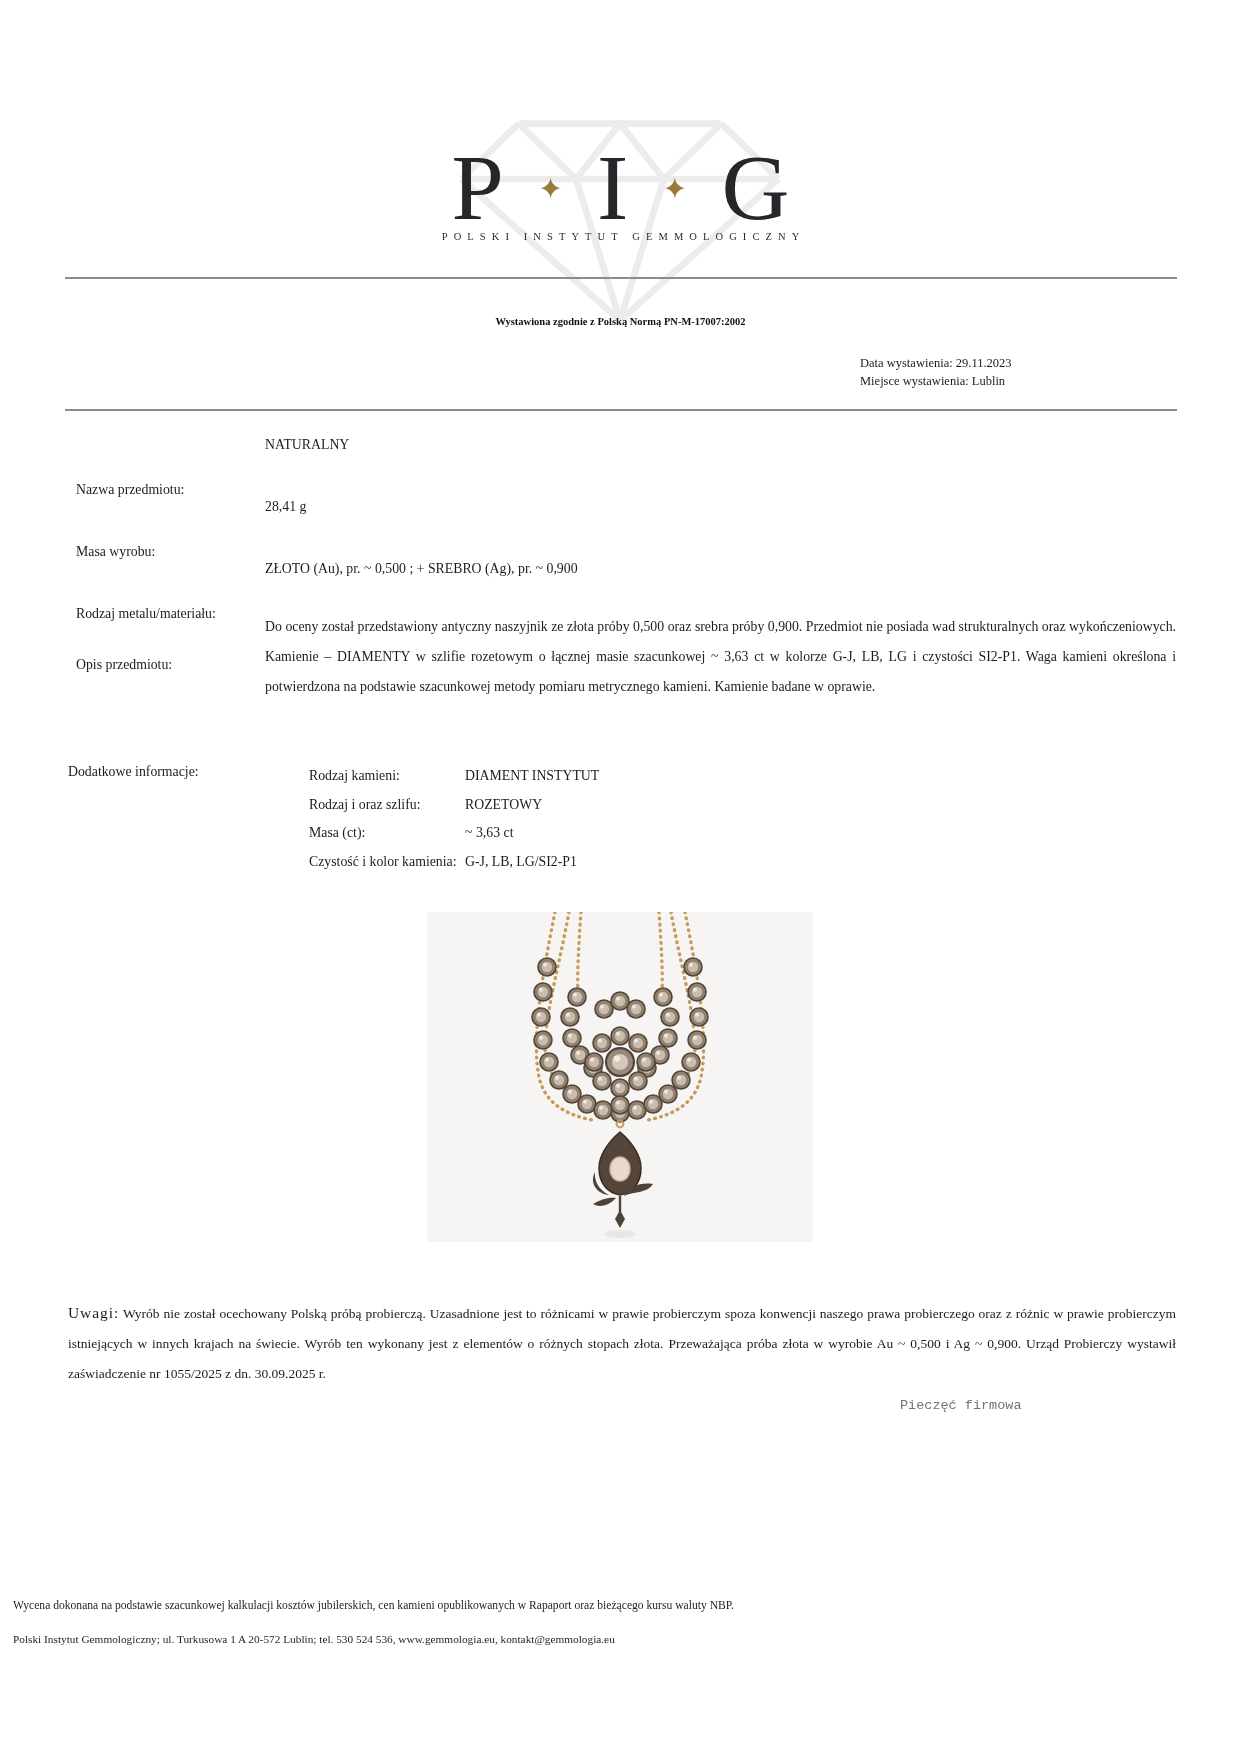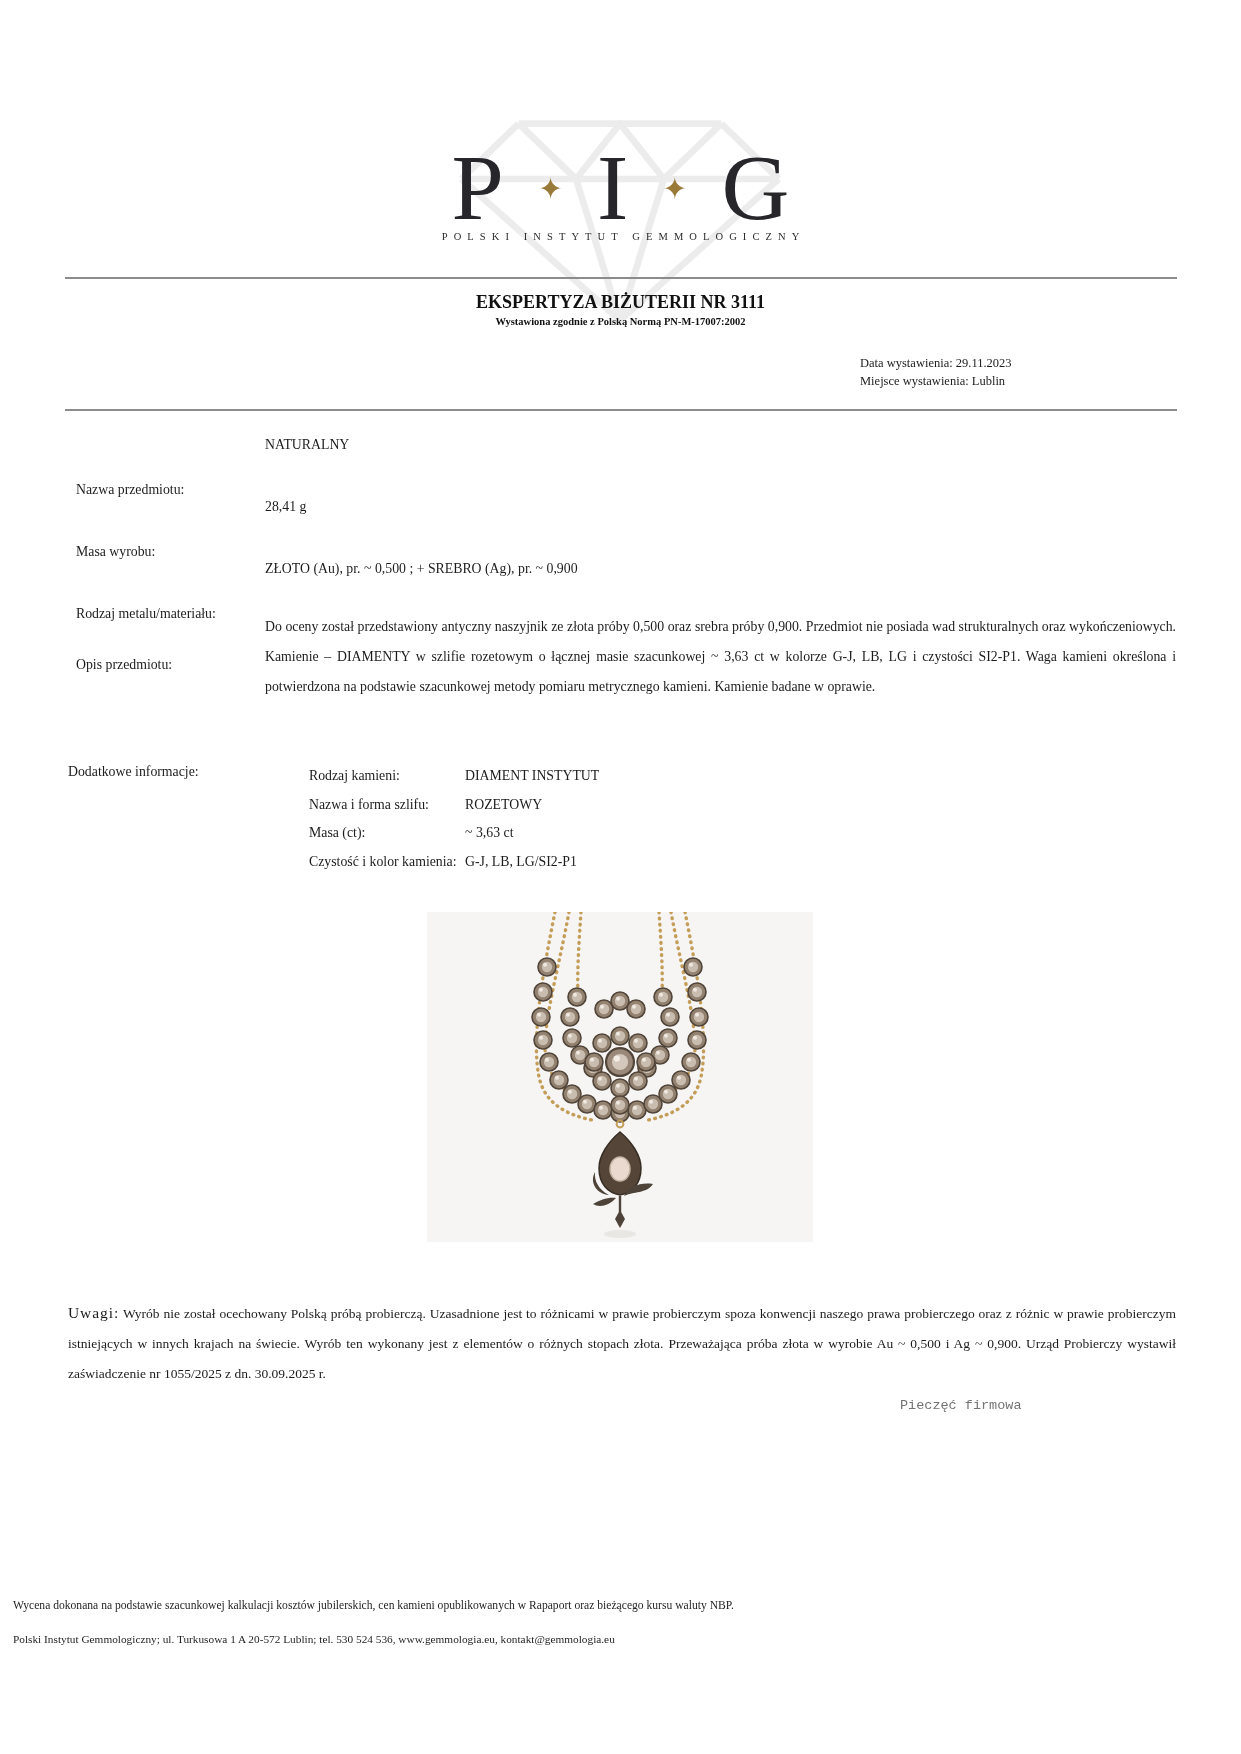--- a/index.html
+++ b/index.html
@@ -111,21 +111,20 @@
       <span class="logo-letter">I</span>
       <span class="logo-star">✦</span>
       <span class="logo-letter">G</span>
     </div>
     <div class="logo-tagline">POLSKI INSTYTUT GEMMOLOGICZNY</div>
   </div>
 
   <div class="rule rule-1"></div>
   <div class="rule rule-2"></div>
 
-  <div class="doc-title">EKSPERTYZA BIŻUTERII NR 3111</div>
   <div class="doc-subtitle">Wystawiona zgodnie z Polską Normą PN-M-17007:2002</div>
   <div class="issue-block">
     <div>Data wystawienia: 29.11.2023</div>
     <div>Miejsce wystawienia: Lublin</div>
   </div>
 
   <div class="frow row-nazwa">
     <span class="lbl">Nazwa przedmiotu:</span>
     <span class="val">NATURALNY</span>
   </div>
@@ -139,21 +138,21 @@
   </div>
   <div class="frow row-opis">
     <span class="lbl">Opis przedmiotu:</span>
     <div class="valblock">Do oceny został przedstawiony antyczny naszyjnik ze złota próby 0,500 oraz srebra próby 0,900. Przedmiot nie posiada wad strukturalnych oraz wykończeniowych. Kamienie – DIAMENTY w szlifie rozetowym o łącznej masie szacunkowej ~ 3,63 ct w kolorze G-J, LB, LG i czystości SI2-P1. Waga kamieni określona i potwierdzona na podstawie szacunkowej metody pomiaru metrycznego kamieni. Kamienie badane w oprawie.</div>
   </div>
 
   <div class="addl">
     <span class="lbl">Dodatkowe informacje:</span>
     <div class="sub">
       <div>Rodzaj kamieni:</div>
-      <div>Nazwa i forma szlifu:</div>
+      <div>Rodzaj i oraz szlifu:</div>
       <div>Masa (ct):</div>
       <div>Czystość i kolor kamienia:</div>
     </div>
     <div class="subvals">
       <div>DIAMENT INSTYTUT</div>
       <div>ROZETOWY</div>
       <div>~ 3,63 ct</div>
       <div>G-J, LB, LG/SI2-P1</div>
     </div>
   </div>

